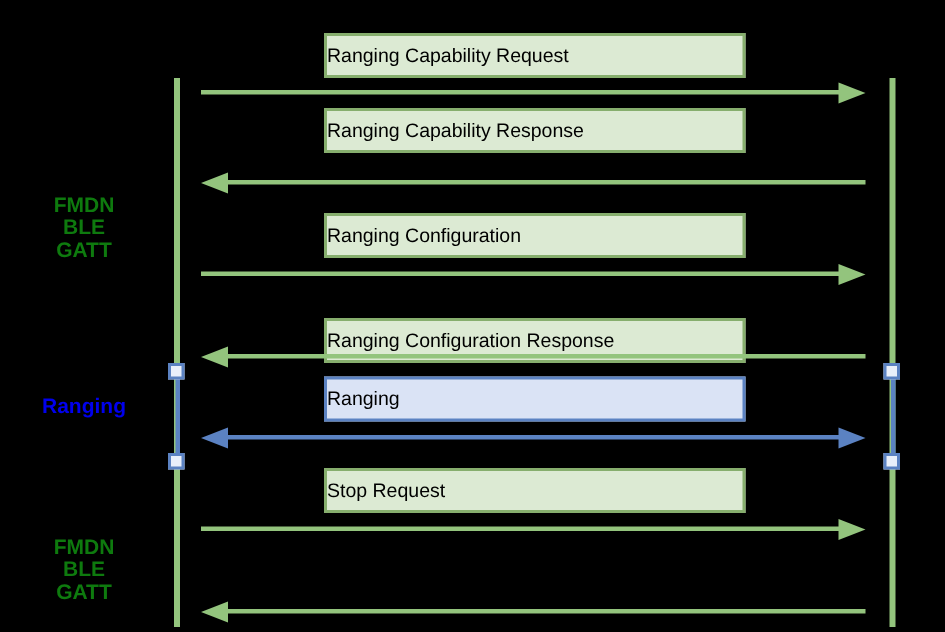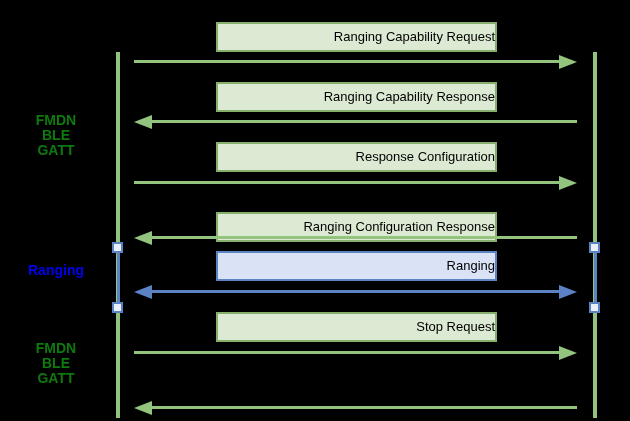--- a/index.html
+++ b/index.html
@@ -25,25 +25,25 @@
   .session-seg.left{left:117px;}
   .session-seg.right{left:594px;}
 
   .marker{position:absolute;width:7px;height:7px;background:var(--square-fill);border:2px solid var(--blue);}
   .marker.l{left:112px;}
   .marker.r{left:589px;}
   .marker.top{top:242px;}
   .marker.bottom{top:302px;}
 
   .side-label{position:absolute;left:8px;width:96px;text-align:center;font-weight:bold;font-size:14px;line-height:15px;}
-  .side-label.green{color:var(--green-dark);}
+  .side-label.green{color:var(--green-dark);margin-top:16px;}
   .side-label.blue{color:var(--blue-text);}
 
   .msg-box{position:absolute;left:216px;width:277px;height:26px;border:2px solid var(--green-box-border);
-           background:var(--green-box-fill);color:#000;font-size:13px;line-height:26px;text-align:right;}
+           background:var(--green-box-fill);color:#000;font-size:13px;line-height:26px;text-align:left;}
   .msg-box.blue{border-color:var(--blue);background:var(--blue-box-fill);}
 
   .arrow{position:absolute;left:134px;width:443px;height:14px;}
   .arrow .shaft{position:absolute;top:5px;height:3px;background:var(--green);left:0;right:0;}
   .arrow.dir-right .shaft{right:14px;}
   .arrow.dir-left .shaft{left:14px;}
   .arrow.dir-both .shaft{left:14px;right:14px;}
   .arrow .head{position:absolute;top:0;width:0;height:0;border-top:7px solid transparent;border-bottom:7px solid transparent;}
   .arrow .head.hr{right:0;border-left:18px solid var(--green);}
   .arrow .head.hl{left:0;border-right:18px solid var(--green);}
@@ -80,27 +80,27 @@
     <div>BLE</div>
     <div>GATT</div>
   </div>
 
   <div class="msg-box" style="top:22px">Ranging Capability Request</div>
   <div class="arrow dir-right" style="top:55px">
     <div class="shaft"></div>
     <div class="head hr"></div>
   </div>
 
-  <div class="msg-box" style="top:82px">Ranging Capability Response</div>
+  <div class="msg-box" style="top:72px">Ranging Capability Response</div>
   <div class="arrow dir-left" style="top:115px">
     <div class="shaft"></div>
     <div class="head hl"></div>
   </div>
 
-  <div class="msg-box" style="top:142px">Response Configuration</div>
+  <div class="msg-box" style="top:142px">Ranging Configuration</div>
   <div class="arrow dir-right" style="top:176px">
     <div class="shaft"></div>
     <div class="head hr"></div>
   </div>
 
   <div class="msg-box" style="top:212px">Ranging Configuration Response</div>
   <div class="arrow dir-left" style="top:231px">
     <div class="shaft"></div>
     <div class="head hl"></div>
   </div>

